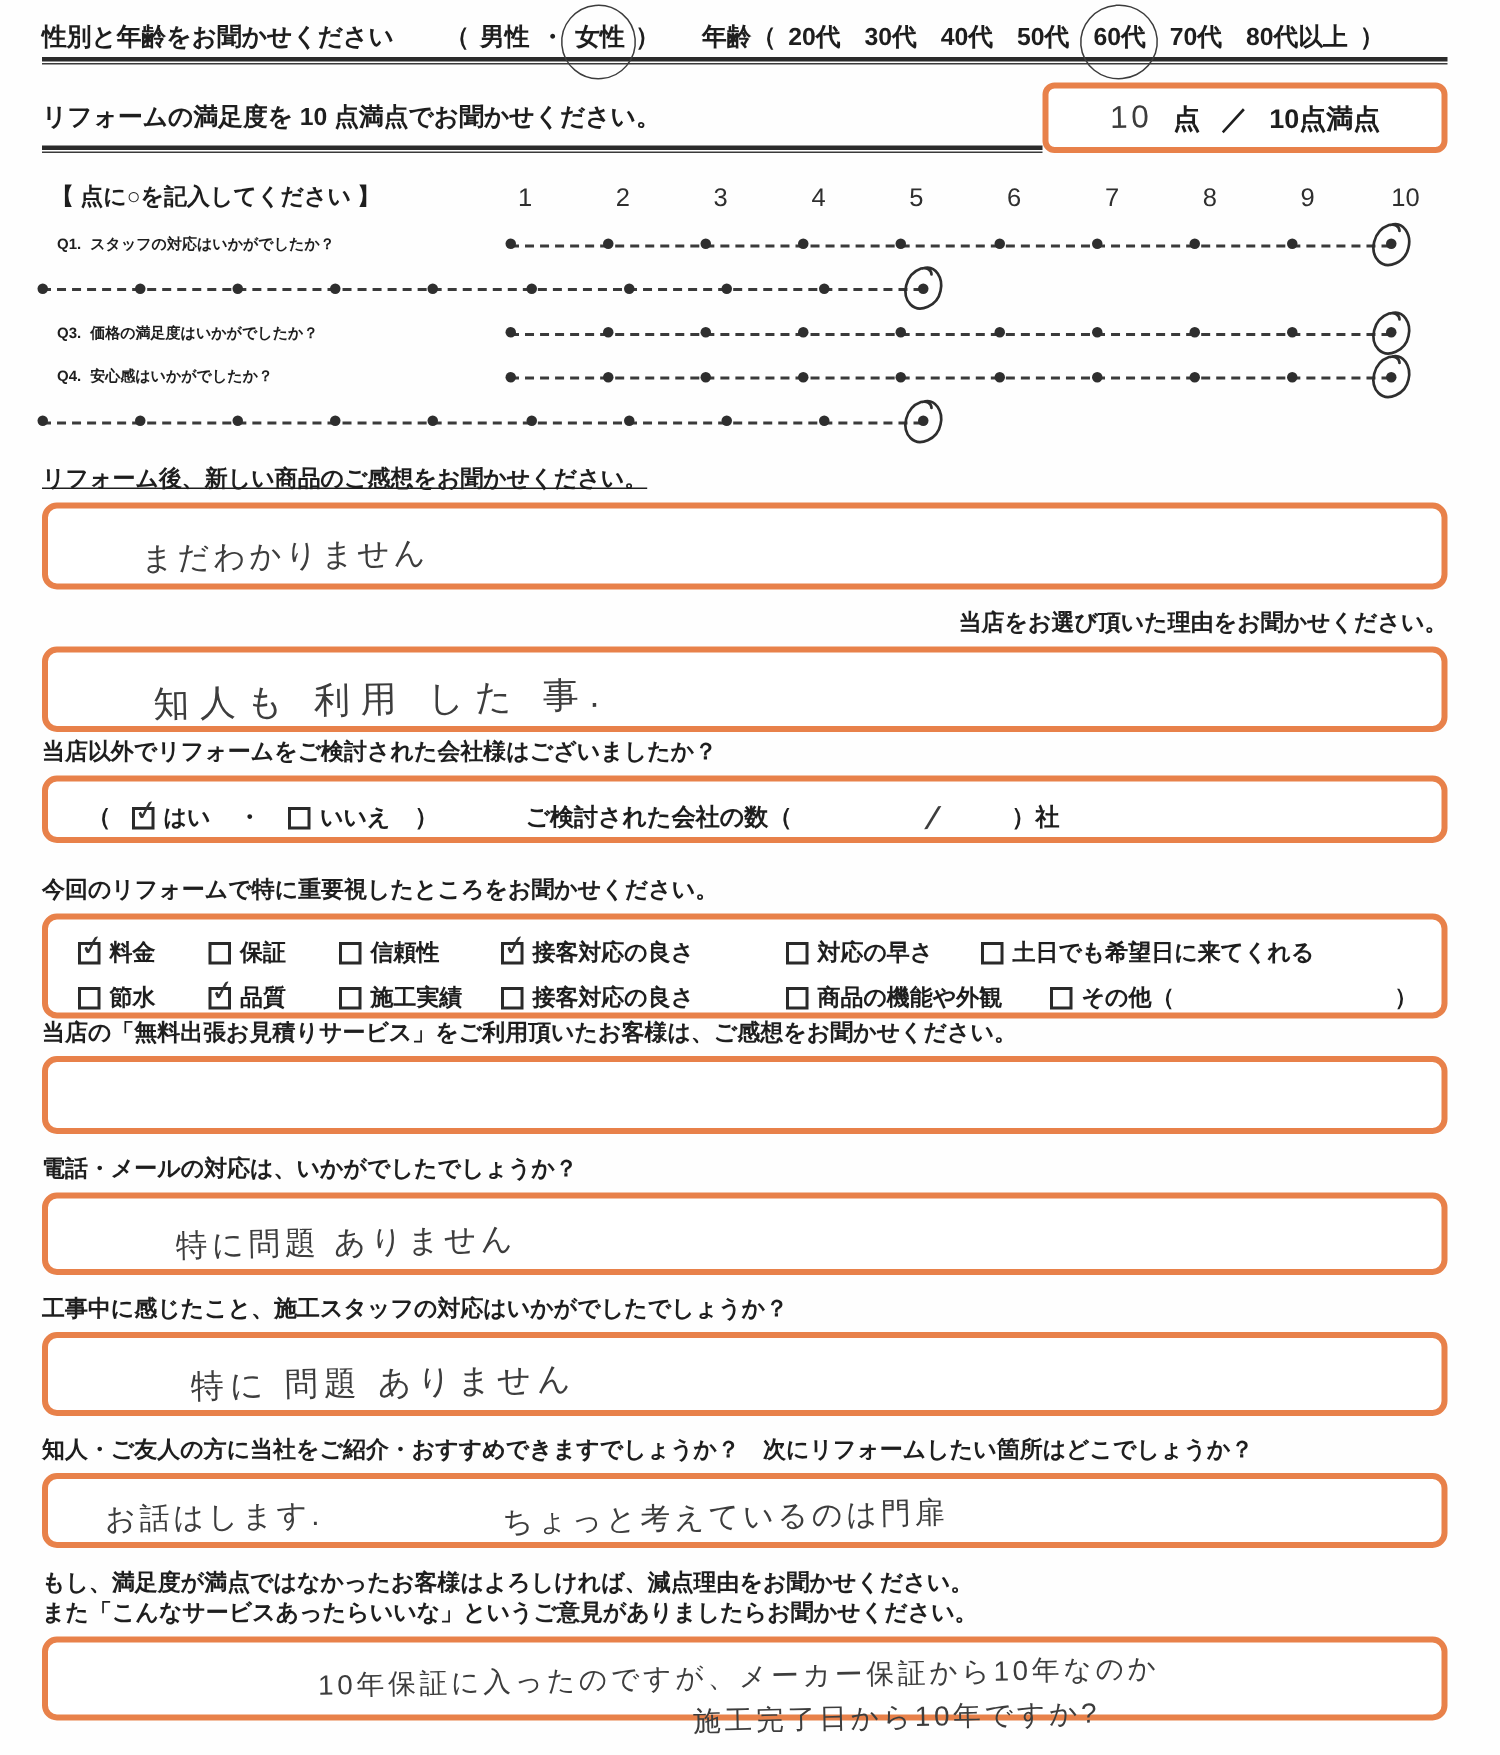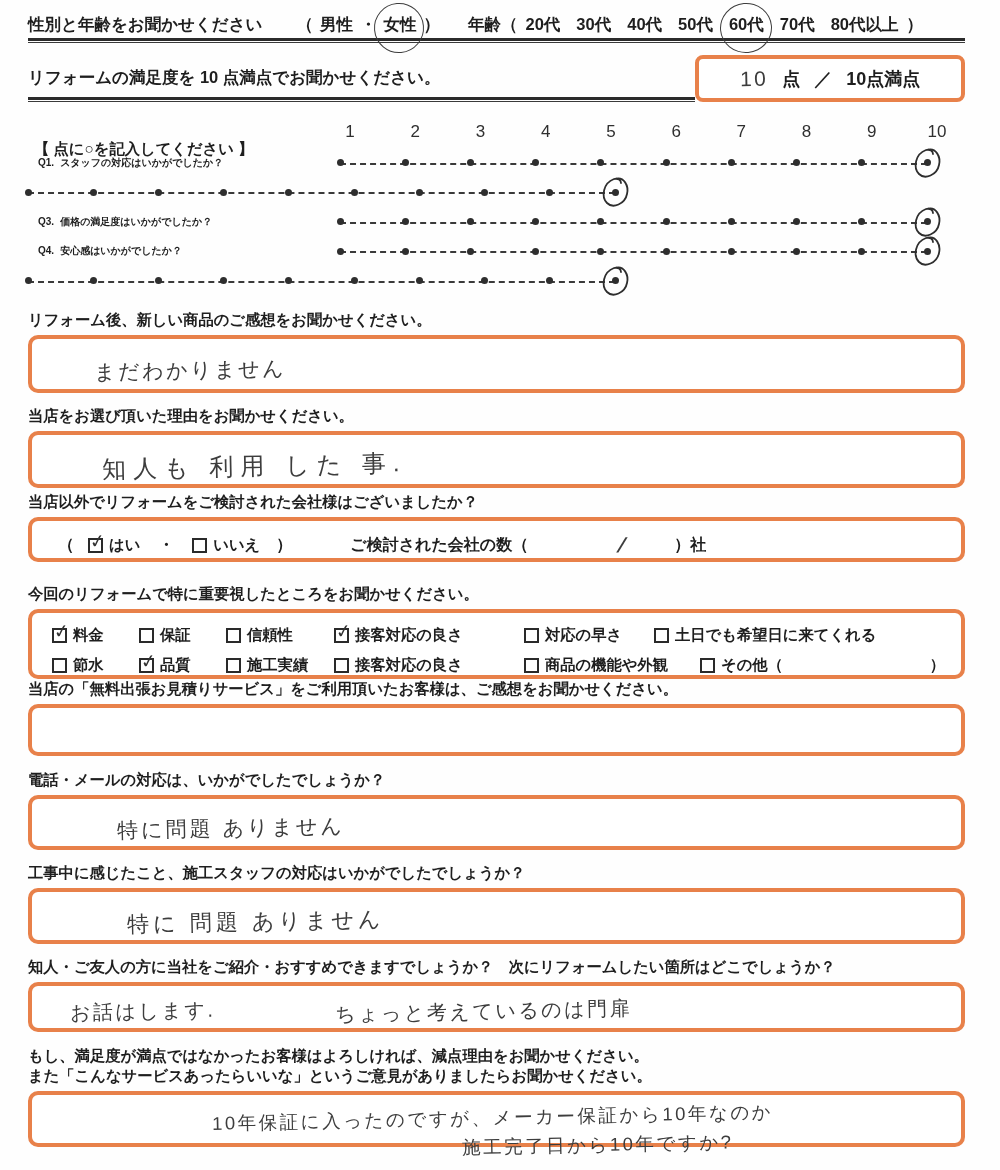--- a/index.html
+++ b/index.html
@@ -126,21 +126,21 @@
   <div class="score-box">
     <span class="hand">10</span>
     <span>点</span>
     <span>／</span>
     <span>10点満点</span>
   </div>
 </div>
 
 <div class="rating">
   <div style="position:relative;height:0;">
-    <span class="sec-label" style="position:absolute;top:17px;left:6px;">【 点に○を記入してください 】</span>
+    <span class="sec-label" style="position:absolute;top:0;left:6px;">【 点に○を記入してください 】</span>
   </div>
   <div class="scale-head">
     <span class="num" style="left:0%">1</span>
     <span class="num" style="left:11.111%">2</span>
     <span class="num" style="left:22.222%">3</span>
     <span class="num" style="left:33.333%">4</span>
     <span class="num" style="left:44.444%">5</span>
     <span class="num" style="left:55.556%">6</span>
     <span class="num" style="left:66.667%">7</span>
     <span class="num" style="left:77.778%">8</span>
@@ -240,26 +240,26 @@
         <span class="dot" style="left: 100%;"></span>
         <span class="hand-circle" style="left: 100%;">
           <svg viewBox="0 0 32 36" width="32" height="36">
             <path d="M16 4 C25 1,30 11,28 19 C26 29,14 34,8 28 C2 22,4 8,15 4 C19 3,22 5,22 8" fill="none" stroke="#2e2e2e" stroke-width="1.8" stroke-linecap="round"></path>
           </svg>
         </span>
       </span>
   </div>
 </div>
 
-<div class="sec-label" style="margin-top:14px;">リフォーム後、新しい商品のご感想をお聞かせください。</div>
+<div class="sec-label" style="margin-top:14px;text-decoration:underline;">リフォーム後、新しい商品のご感想をお聞かせください。</div>
 <div class="answer-box" style="height:58px;">
   <span class="hand ans-product">まだわかりません</span>
 </div>
 
-<div class="sec-label" style="margin-top:13px;">当店をお選び頂いた理由をお聞かせください。</div>
+<div class="sec-label" style="margin-top:13px;text-align:right;">当店をお選び頂いた理由をお聞かせください。</div>
 <div class="answer-box" style="height:57px;">
   <span class="hand ans-reason">知人も 利用 した 事.</span>
 </div>
 
 <div class="sec-label" style="margin-top:4px;">当店以外でリフォームをご検討された会社様はございましたか？</div>
 <div class="answer-box" style="height:45px;">
   <div class="competitors-line">
     <span>（</span>
     <span class="cb-item" style="margin-left:14px;">
       <span class="cb checked">

